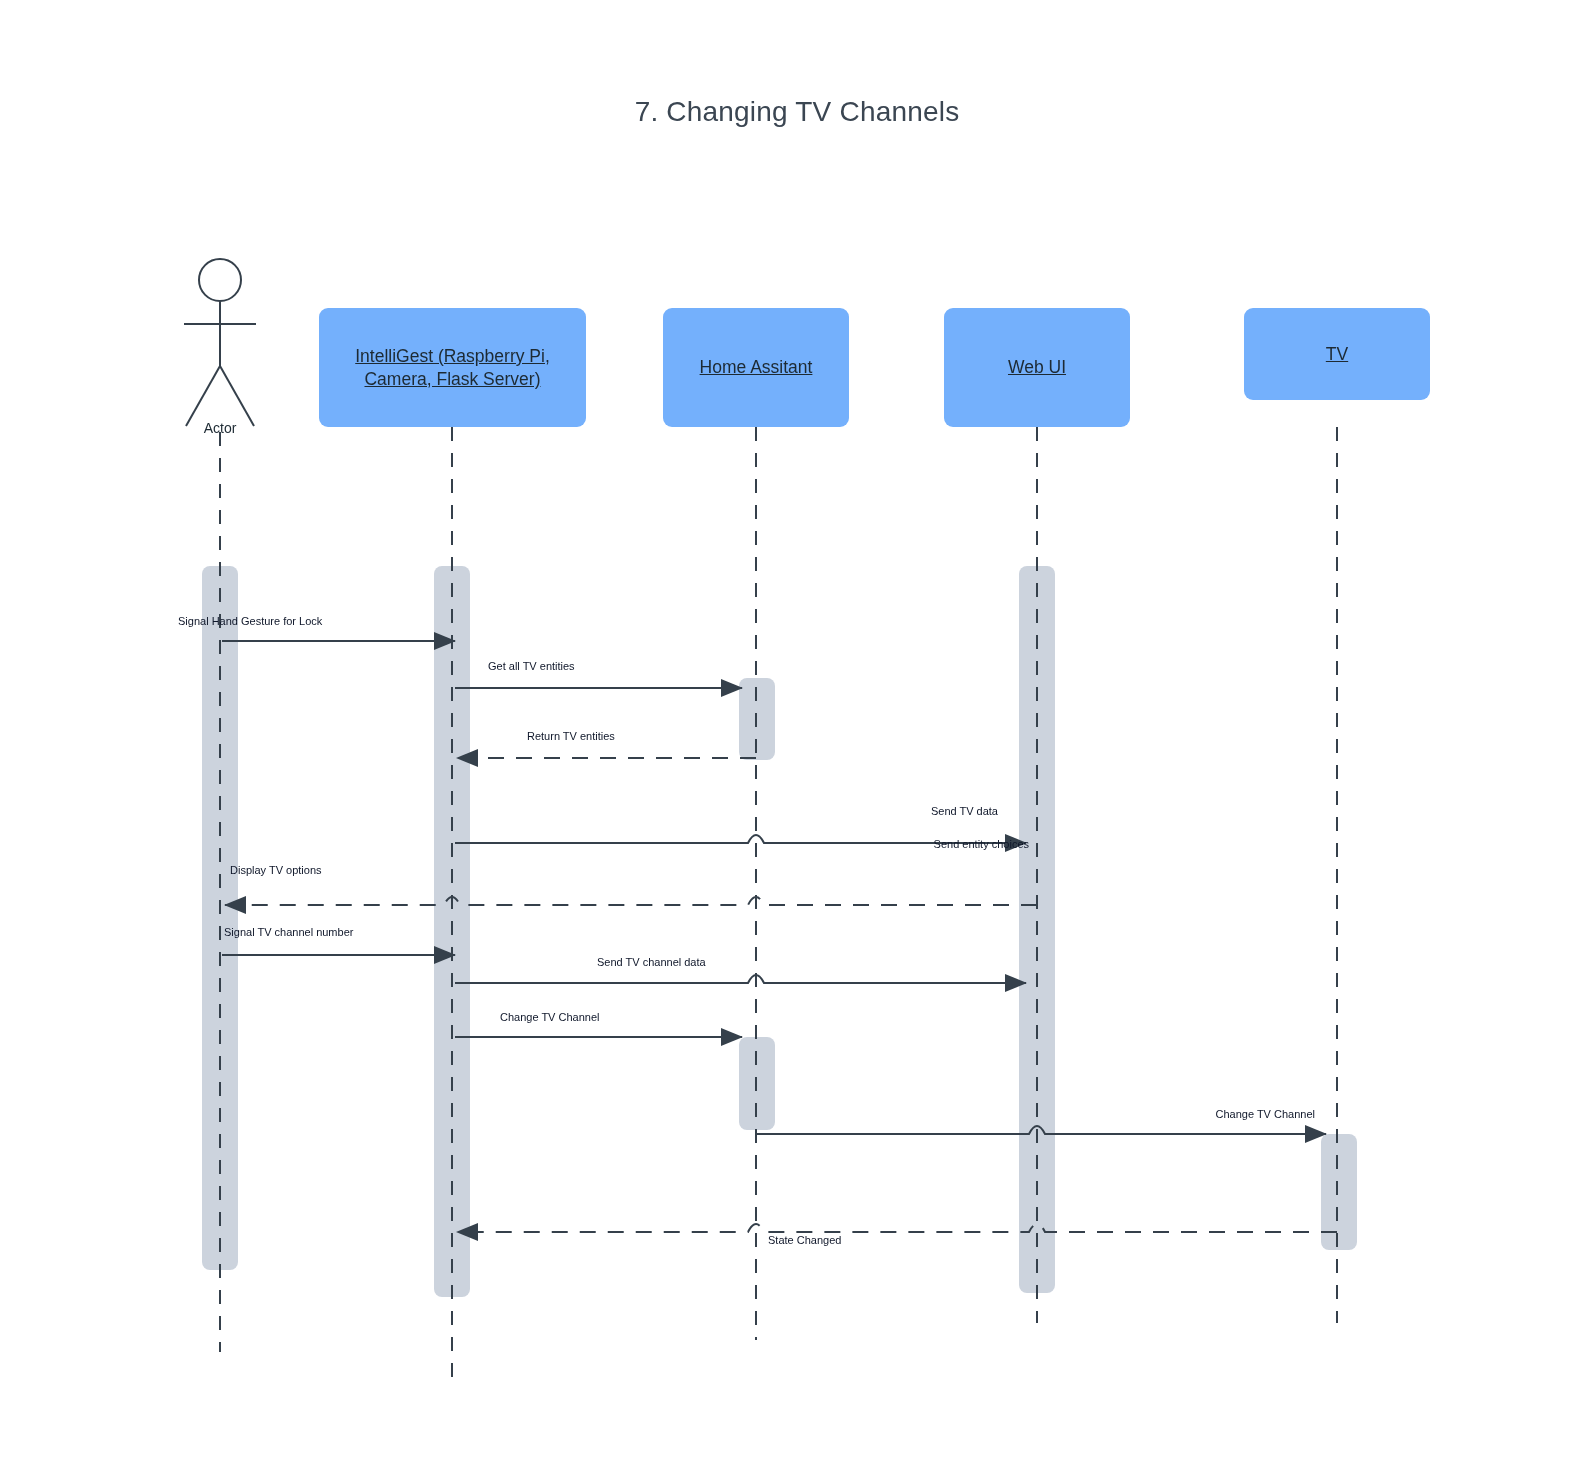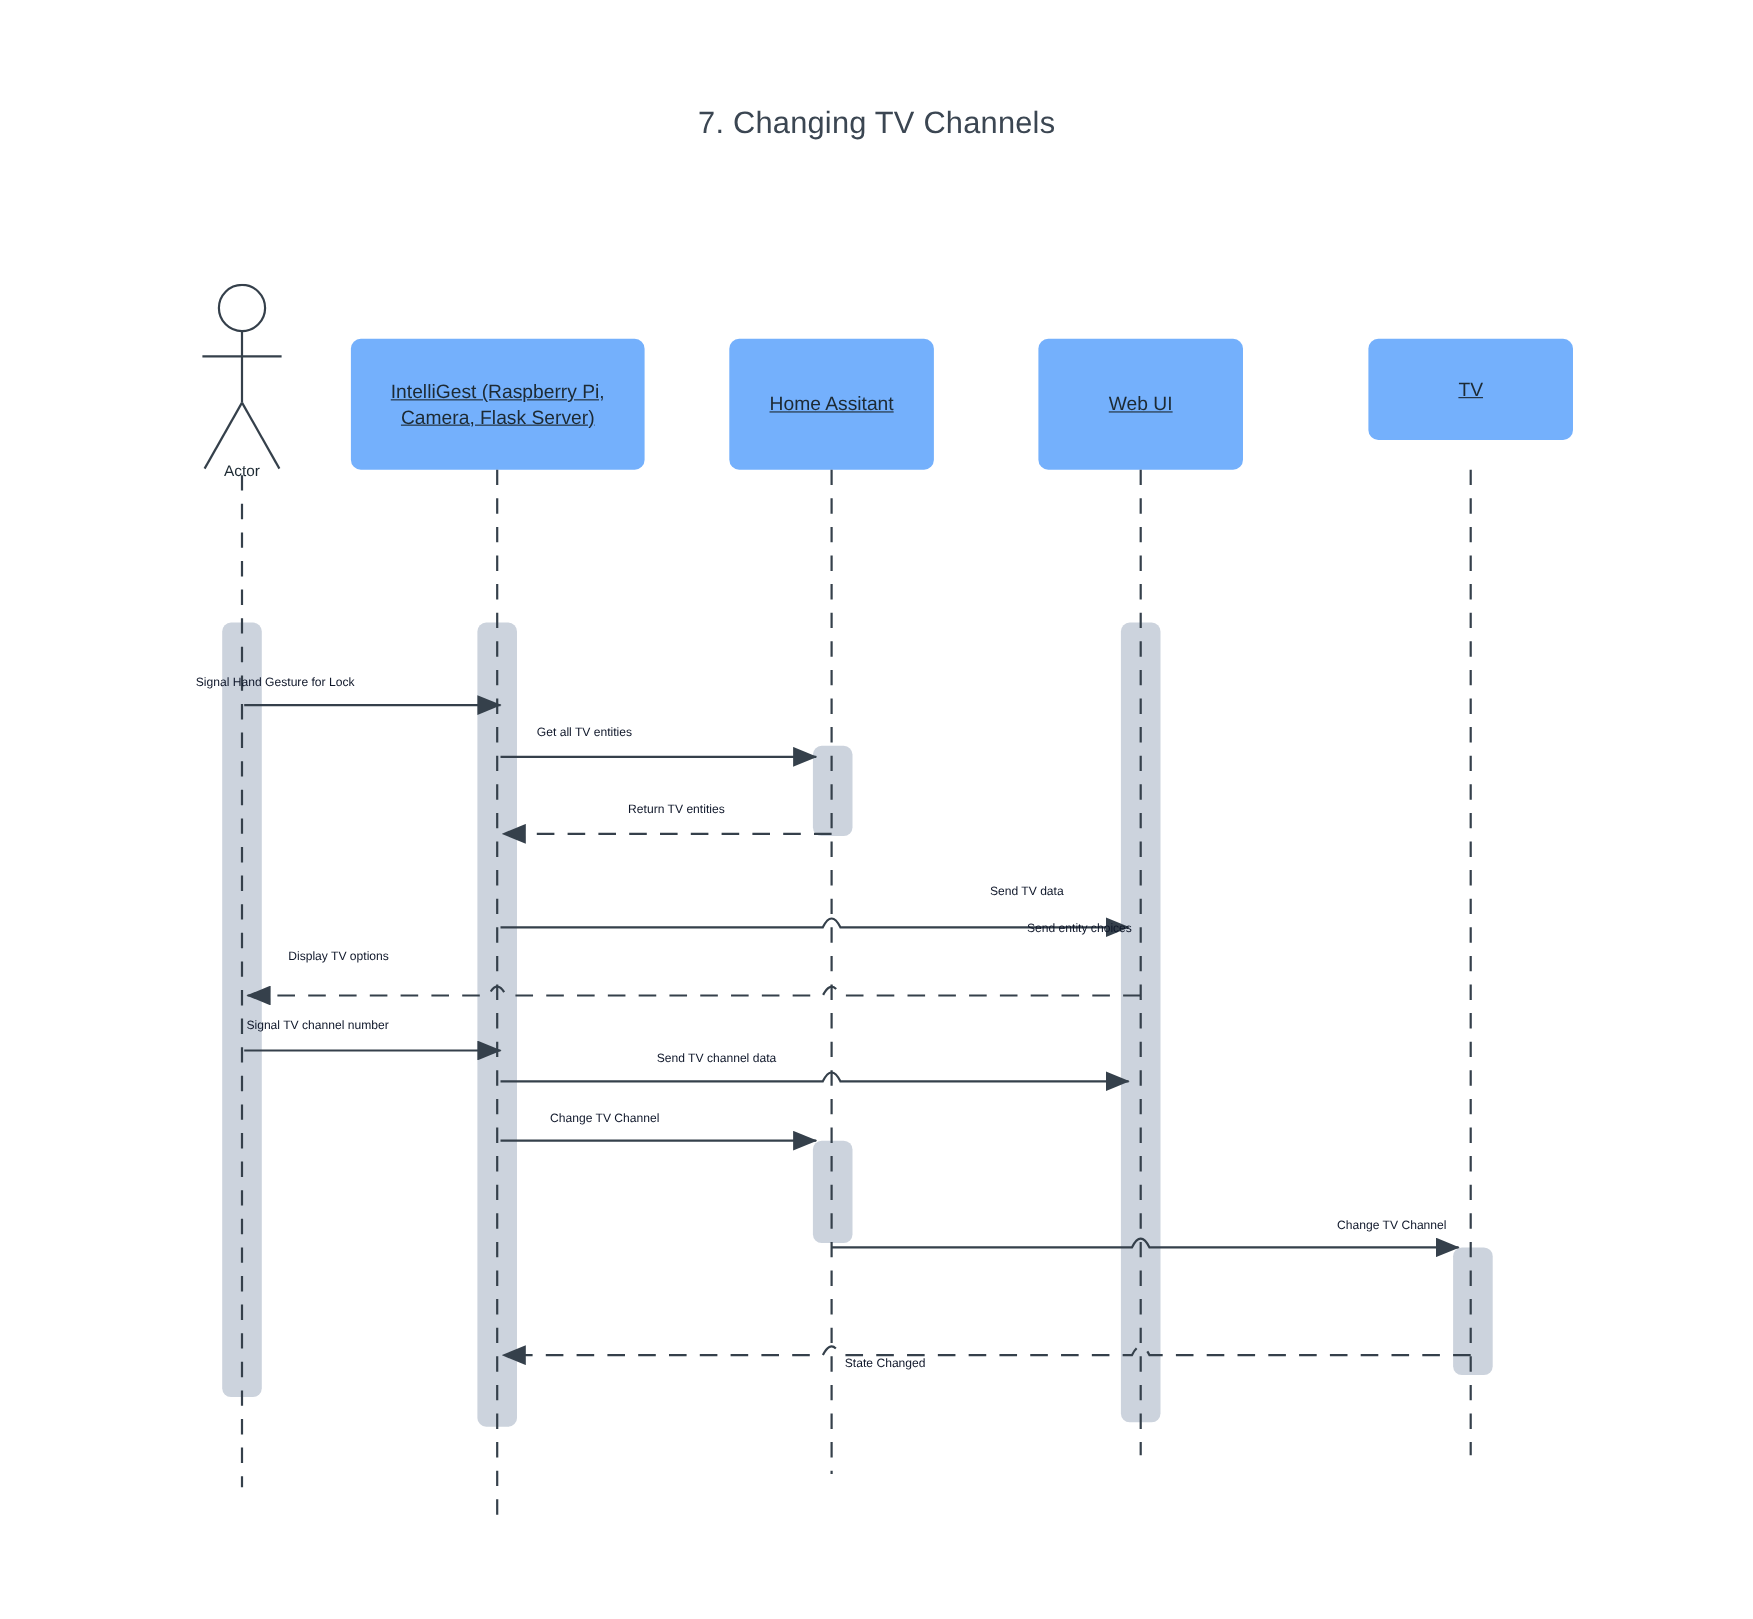--- a/index.html
+++ b/index.html
@@ -156,27 +156,27 @@
 
     <path d="M756,1134 L1029,1134 Q1037,1118 1045,1134 L1326,1134" stroke="#35404b" stroke-width="2" fill="none" marker-end="url(#arrowR)"></path>
 
     <path d="M1337,1232 L1045,1232 Q1037,1216 1029,1232 L764,1232 Q756,1216 748,1232 L457,1232" stroke="#35404b" stroke-width="2" fill="none" stroke-dasharray="16 12" marker-end="url(#arrowL)"></path>
   </svg>
 
   <div class="msg-label" style="left:178px; top:615px;">Signal Hand Gesture for Lock</div>
 
   <div class="msg-label" style="left:477px; top:660px;margin-left:11px;">Get all TV entities</div>
 
-  <div class="msg-label" style="left:527px; top:730px;margin-left:44px;">Return TV entities</div>
+  <div class="msg-label" style="left:527px; top:730px;">Return TV entities</div>
 
-  <div class="msg-label right" style="left:667px; top:805px; width:300px;">Send TV data</div>
+  <div class="msg-label right" style="left:698px; top:805px; width:300px;">Send TV data</div>
 
   <div class="msg-label right" style="left:701px; top:838px; width:328px;">Send entity choices</div>
 
-  <div class="msg-label" style="left:262px; top:864px;text-align:center;">Display TV options</div>
+  <div class="msg-label" style="left:230px; top:864px;text-align:center;">Display TV options</div>
 
   <div class="msg-label" style="left:224px; top:926px;">Signal TV channel number</div>
 
   <div class="msg-label" style="left:597px; top:956px;">Send TV channel data</div>
 
   <div class="msg-label" style="left:500px; top:1011px;">Change TV Channel</div>
 
   <div class="msg-label right" style="left:1000px; top:1108px; width:315px;">Change TV Channel</div>
 
   <div class="msg-label" style="left:768px; top:1234px;">State Changed</div>

